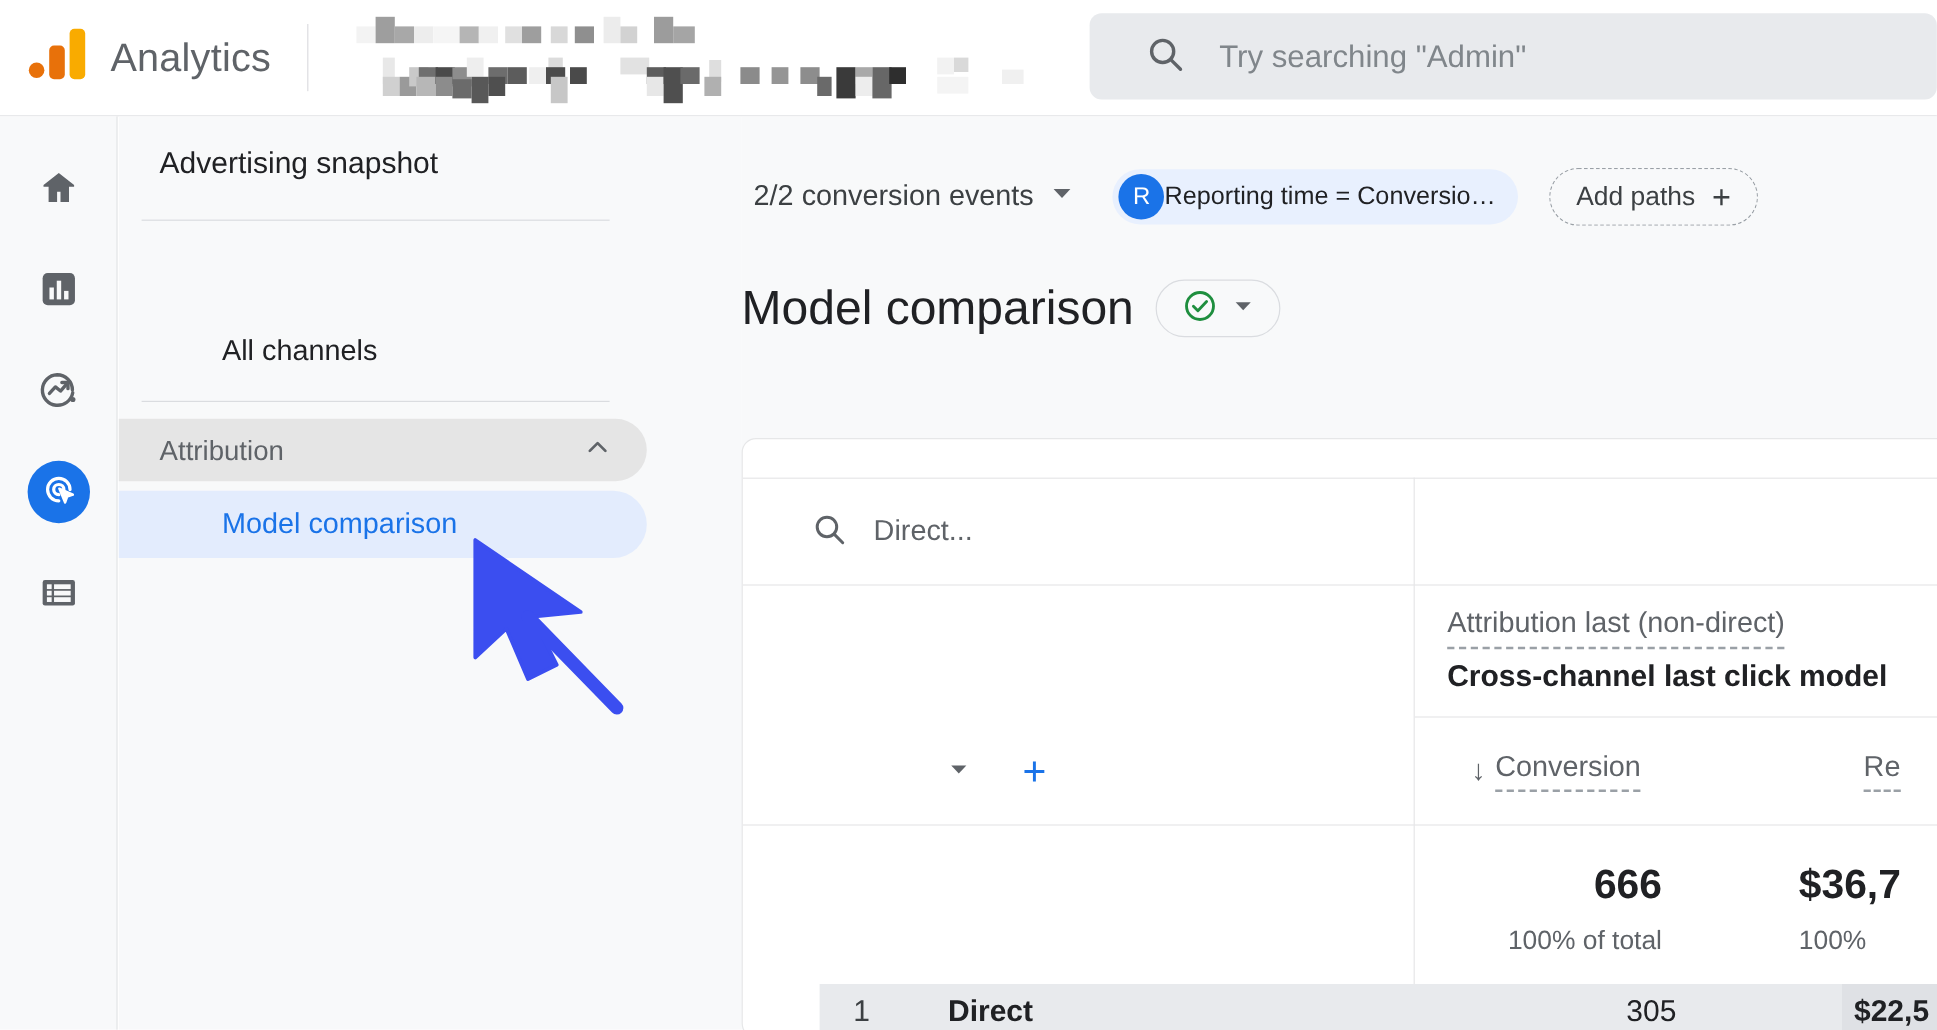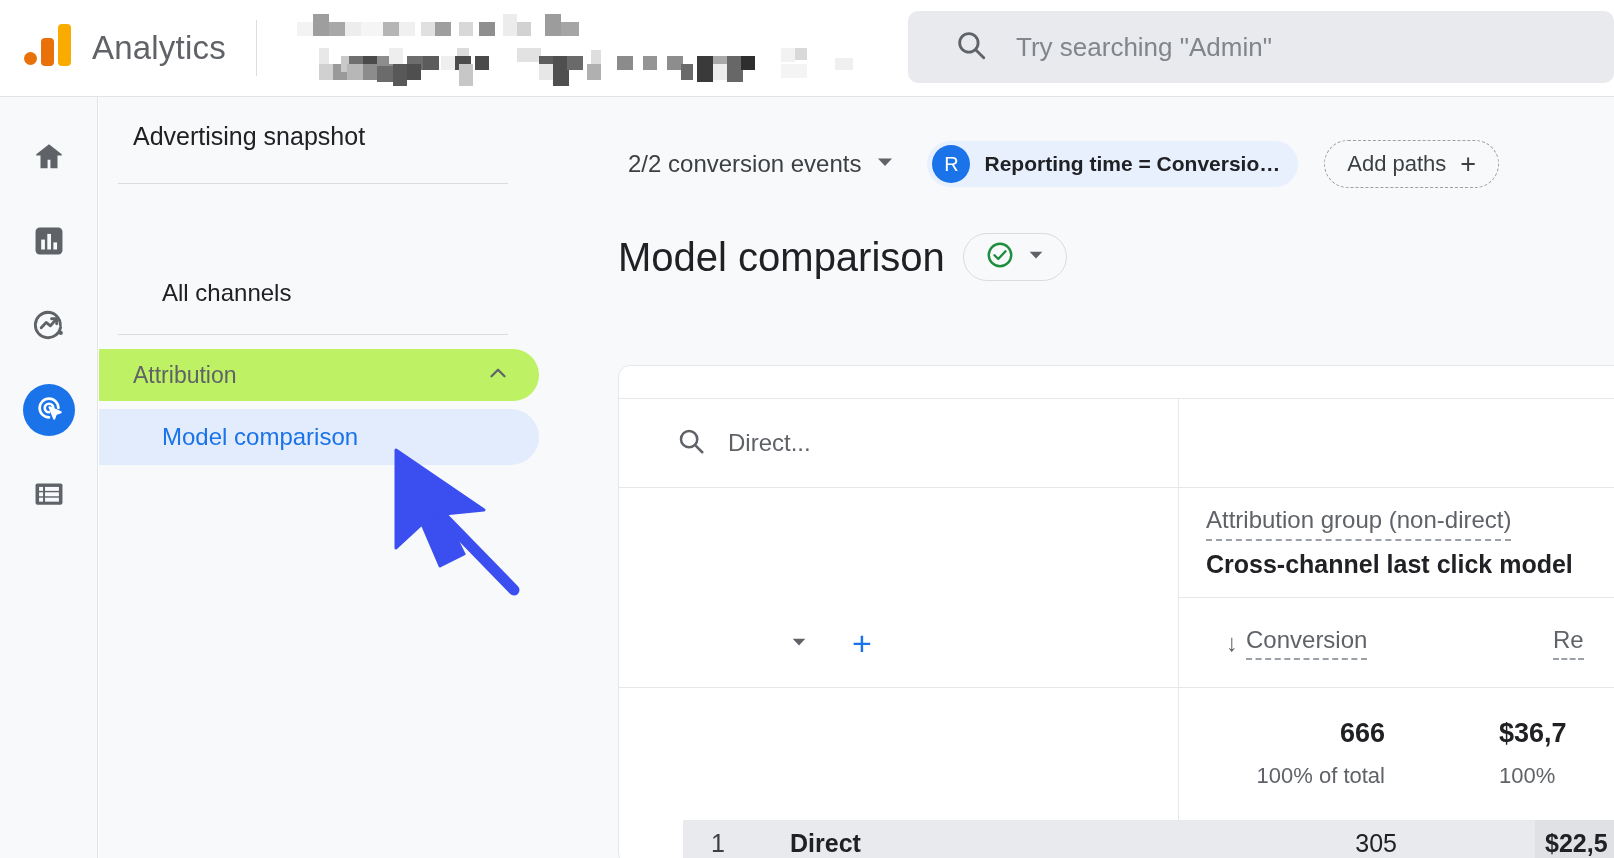--- a/index.html
+++ b/index.html
@@ -76,27 +76,28 @@
     font-size: 25px; color: #202124; font-weight: 400;
   }
   .nav-rule {
     position: absolute; left: 19px; width: 390px; height: 1px; background: #dadce0;
   }
   .nav-group {
     position: absolute; left: 0px; width: 440px; height: 52px;
     display: flex; align-items: center;
     border-radius: 0 26px 26px 0;
   }
-  .nav-group.hovered { background: #bef264; text-align: right; }
+  .nav-group.hovered { background: #e5e5e5; text-align: right; }
   .nav-group .glabel { margin-left: 34px; font-size: 23px; color: #5f6368; }
   .nav-group .chev { position: absolute; right: 28px; top: 50%; transform: translateY(-50%); }
   .nav-link {
     position: absolute; left: 0; width: 440px; height: 56px;
     display: flex; align-items: center;
     border-radius: 0 28px 28px 0;
+    padding-left: 23px;
   }
   .nav-link .nlabel { margin-left: 63px; font-size: 24px; color: #202124; font-weight: 500; }
   .nav-link.selected { background: #e3ecfd; }
   .nav-link.selected .nlabel { color: #1a73e8; }
 
   
   .main {
     position: absolute; top: 97px; left: 618px;
     width: 996px; height: 761px;
     background: #f8f9fa;
@@ -111,21 +112,21 @@
     margin-left: 32px; height: 46px;
     background: #e8f0fe; border-radius: 23px;
     display: flex; align-items: center; padding-right: 18px;
   }
   .chip-r .avatar {
     width: 38px; height: 38px; margin-left: 5px;
     background: #1a73e8; border-radius: 50%;
     color: #fff; font-size: 20px;
     display: flex; align-items: center; justify-content: center;
   }
-  .chip-r .ctext { margin-left: 14px; font-size: 21px; color: #202124; font-weight: bold; }
+  .chip-r .ctext { font-size: 21px; color: #202124; }
   .add-filter {
     margin-left: 26px; height: 48px;
     border: 1px dashed #9aa0a6; border-radius: 24px;
     display: flex; align-items: center; padding: 0 22px;
     font-size: 22px; color: #3c4043;
   }
   .add-filter .plus { margin-left: 14px; font-size: 27px; color: #3c4043; line-height: 1; }
 
   .page-title-row {
     position: absolute; top: 136px; left: 0px;
@@ -193,21 +194,21 @@
   .metric-head .arrow { margin-right: 8px; font-size: 24px; color: #5f6368; }
   .metric-head .mtext {
     font-size: 24px; color: #5f6368;
     border-bottom: 2px dashed #9aa0a6; padding-bottom: 4px;
   }
 
   .totals-row {
     position: absolute; top: 322px; left: 0; width: 100%; height: 132px;
   }
   .total-cell { position: absolute; text-align: right; }
-  .total-cell .big { font-size: 27px; color: #202124; font-weight: 700; }
+  .total-cell .big { font-size: 34px; color: #202124; font-weight: 700; }
   .total-cell .small { margin-top: 14px; font-size: 22px; color: #5f6368; }
 
   .data-row {
     position: absolute; top: 454px; left: 64px; width: 956px; height: 48px;
     background: #e8eaed;
   }
   .data-row .rev-cell-bg {
     position: absolute; left: 852px; top: 0; width: 104px; height: 48px;
     background: #dfe1e5;
   }
@@ -438,21 +439,21 @@
           <circle cx="10.5" cy="10.5" r="6.5"></circle>
             <line x1="15.3" y1="15.3" x2="21" y2="21" stroke-linecap="round"></line>
         </svg>
       </span>
       <span class="ph2">Direct...</span>
     </div>
 
     <div class="vdiv"></div>
 
     <div class="model-head">
-      <div class="model-label">Attribution group (non-direct)</div>
+      <div class="model-label">Attribution last (non-direct)</div>
       <div class="model-value">Cross-channel last click model</div>
     </div>
 
     <div class="col-head">
       <div class="dim-head">
         <span class="caret2">
           <svg width="18" height="18" viewBox="0 0 20 20">
               <polygon points="3,6.5 17,6.5 10,14" fill="#5f6368"></polygon>
             </svg>
         </span>

